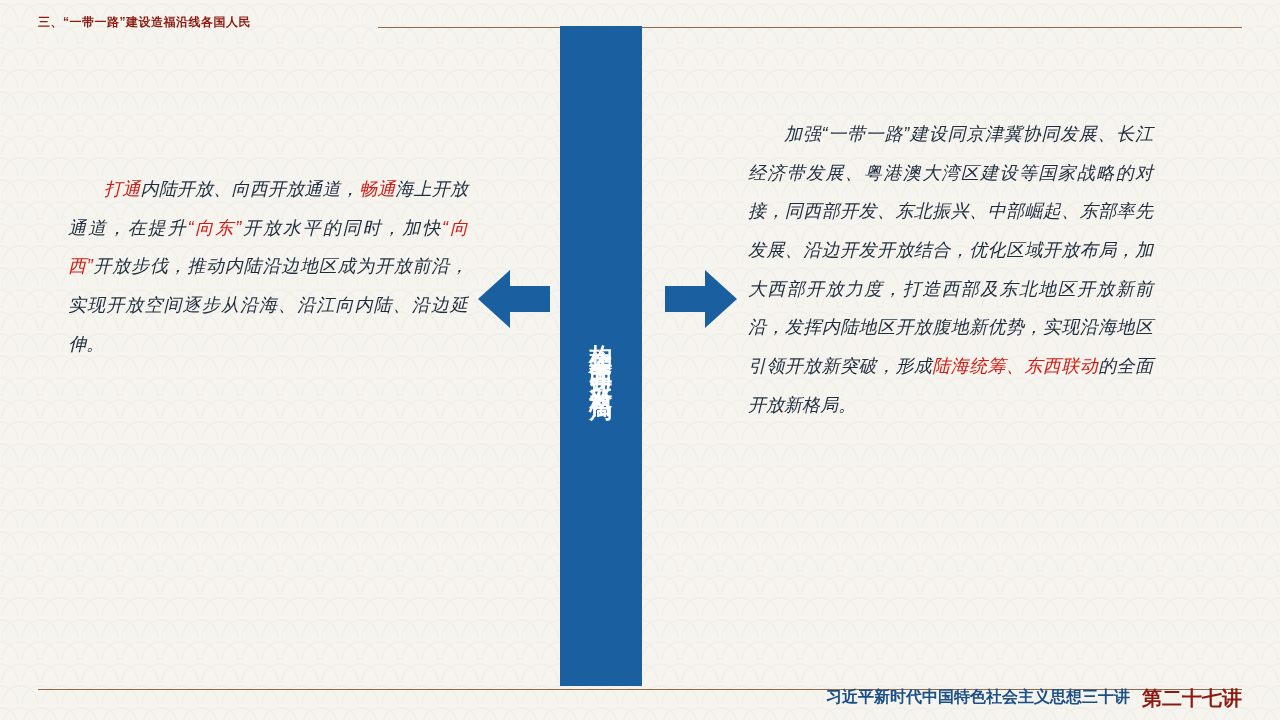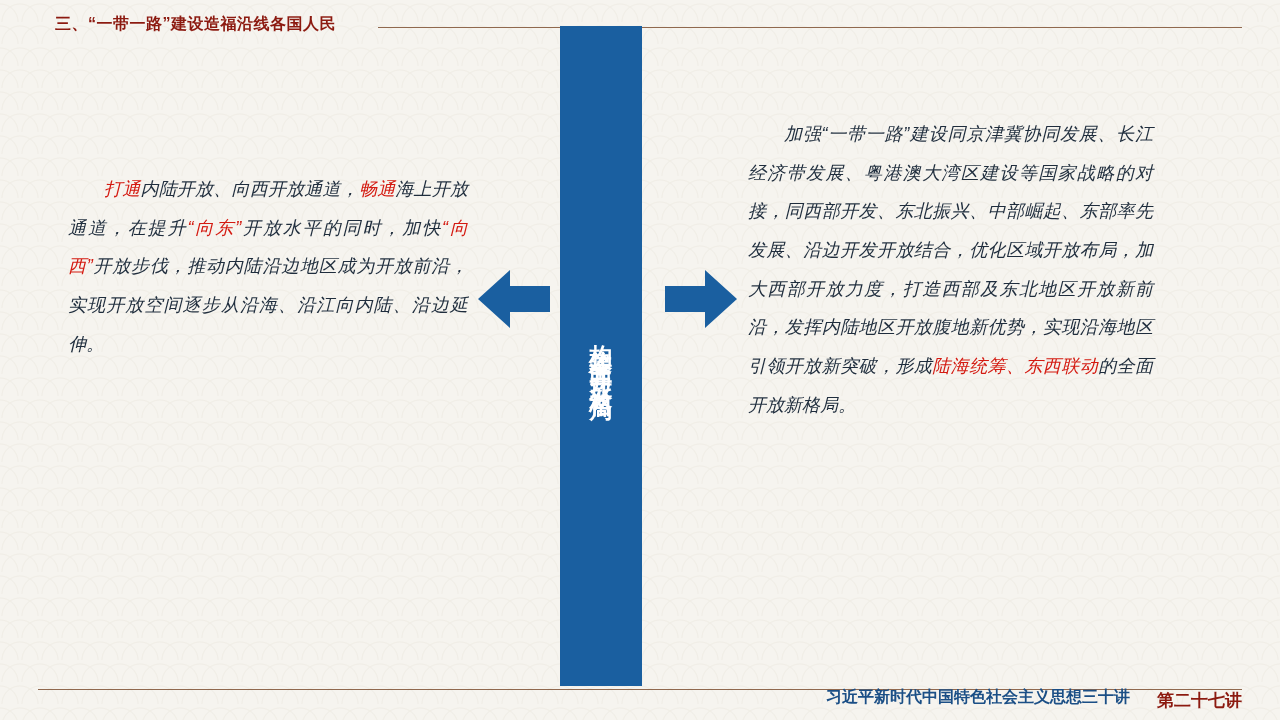--- a/index.html
+++ b/index.html
@@ -34,26 +34,25 @@
     position: absolute;
     top: 14px;
     left: 38px;
     right: 38px;
     height: 26px;
   }
   .header-title {
     position: absolute;
     left: 0;
     top: 0;
-    font-size: 16px;
+    font-size: 12px;
     font-weight: bold;
     color: #8c1a10;
     letter-spacing: 0.5px;
     white-space: nowrap;
-    margin-left: 17px;
   }
   .header-rule {
     position: absolute;
     left: 340px;
     right: 0;
     top: 13px;
     height: 1px;
     background: #6e3b1a;
     opacity: 0.75;
   }
@@ -74,21 +73,21 @@
     bottom: 12px;
     font-size: 16px;
     color: #1b4f86;
     font-weight: bold;
     white-space: nowrap;
   }
   .footer-page {
     position: absolute;
     right: 38px;
     bottom: 8px;
-    font-size: 17px;
+    font-size: 20px;
     color: #8c1a10;
     font-weight: bold;
     white-space: nowrap;
   }
 
   
   .center-bar {
     position: absolute;
     left: 560px;
     top: 26px;

